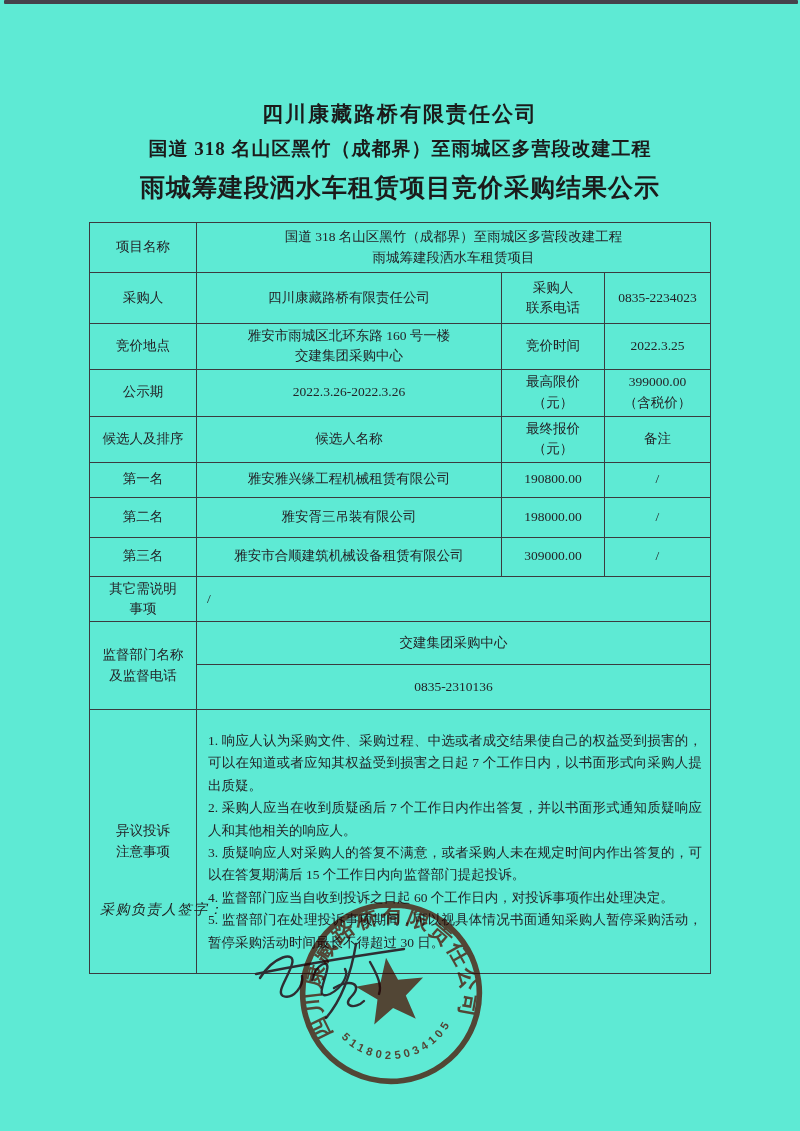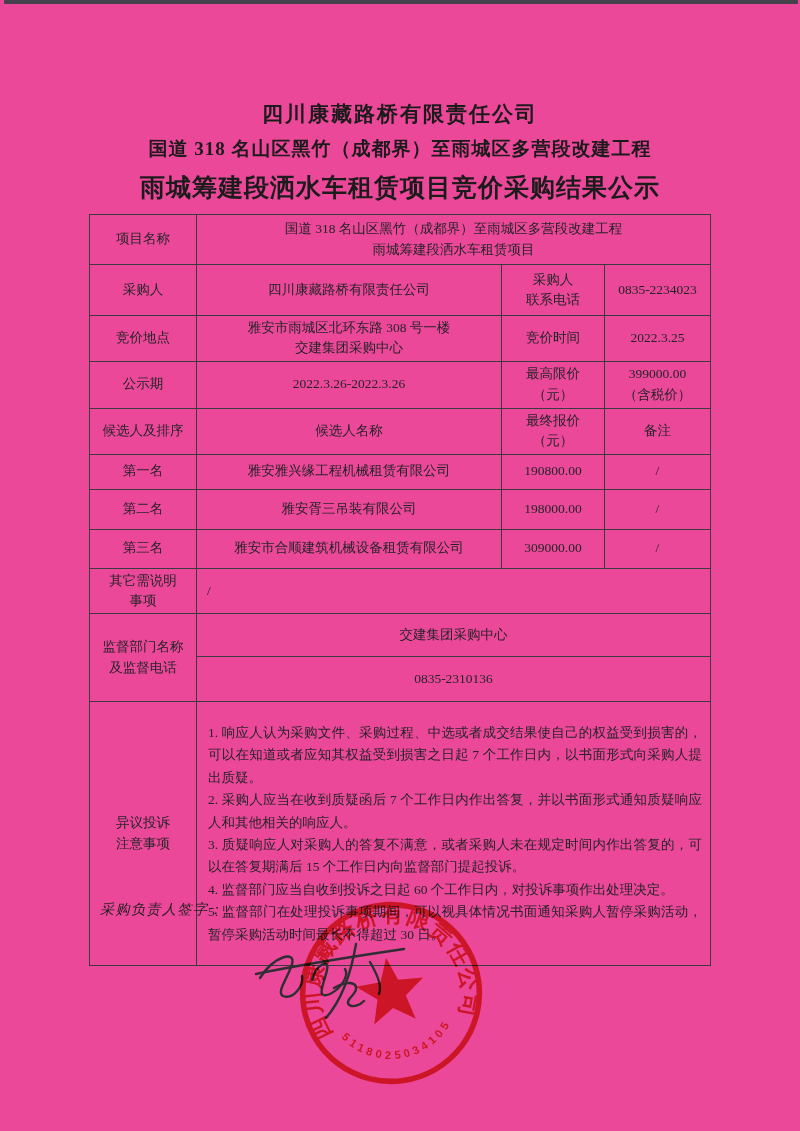--- a/index.html
+++ b/index.html
@@ -1,32 +1,32 @@
 <!DOCTYPE html>
 <html><head>
 <meta charset="utf-8">
 <style>
   * { margin:0; padding:0; box-sizing:border-box; }
   html,body { width:800px; height:1131px; }
   body { background:#e9e7eb; font-family:"Liberation Serif", serif; }
   .page {
     position:relative; width:800px; height:1131px;
-    background:#ec4899; overflow:hidden; color:#232323;
+    background:#5eead4; overflow:hidden; color:#232323;
   }
   .scan-top {
     position:absolute; top:0; left:4px; right:2px; height:4px;
     background:#45424b; border-radius:1px;
   }
   .titles { padding-top:100px; text-align:center; }
   .title-line { font-weight:bold; color:#1b1b1b; }
   .title-1 { font-size:21px; letter-spacing:2px; margin-bottom:8px; }
   .title-2 { font-size:19px; letter-spacing:1px; margin-bottom:9px; }
   .title-3 { font-size:25px; letter-spacing:1px; }
   table.doc {
-    border-collapse:collapse; margin:10px auto 0; width:621px;
+    border-collapse:collapse; margin:18px auto 0; width:621px;
     table-layout:fixed;
   }
   table.doc td {
     border:1px solid #3b3b3f; text-align:center; vertical-align:middle;
     font-size:13.5px; color:#242428; padding:2px 4px; line-height:1.5;
     overflow:hidden;
   }
   .left-val { text-align:left !important; padding-left:10px !important; }
   .notes-cell {
     text-align:left !important; vertical-align:top !important;
@@ -79,21 +79,21 @@
       <td>四川康藏路桥有限责任公司</td>
       <td>
         <div>采购人</div>
         <div>联系电话</div>
       </td>
       <td>0835-2234023</td>
     </tr>
     <tr style="height:41px">
       <td>竞价地点</td>
       <td>
-        <div>雅安市雨城区北环东路 308 号一楼</div>
+        <div>雅安市雨城区北环东路 160 号一楼</div>
         <div>交建集团采购中心</div>
       </td>
       <td>竞价时间</td>
       <td>2022.3.25</td>
     </tr>
     <tr style="height:47px">
       <td>公示期</td>
       <td>2022.3.26-2022.3.26</td>
       <td>
         <div>最高限价</div>

